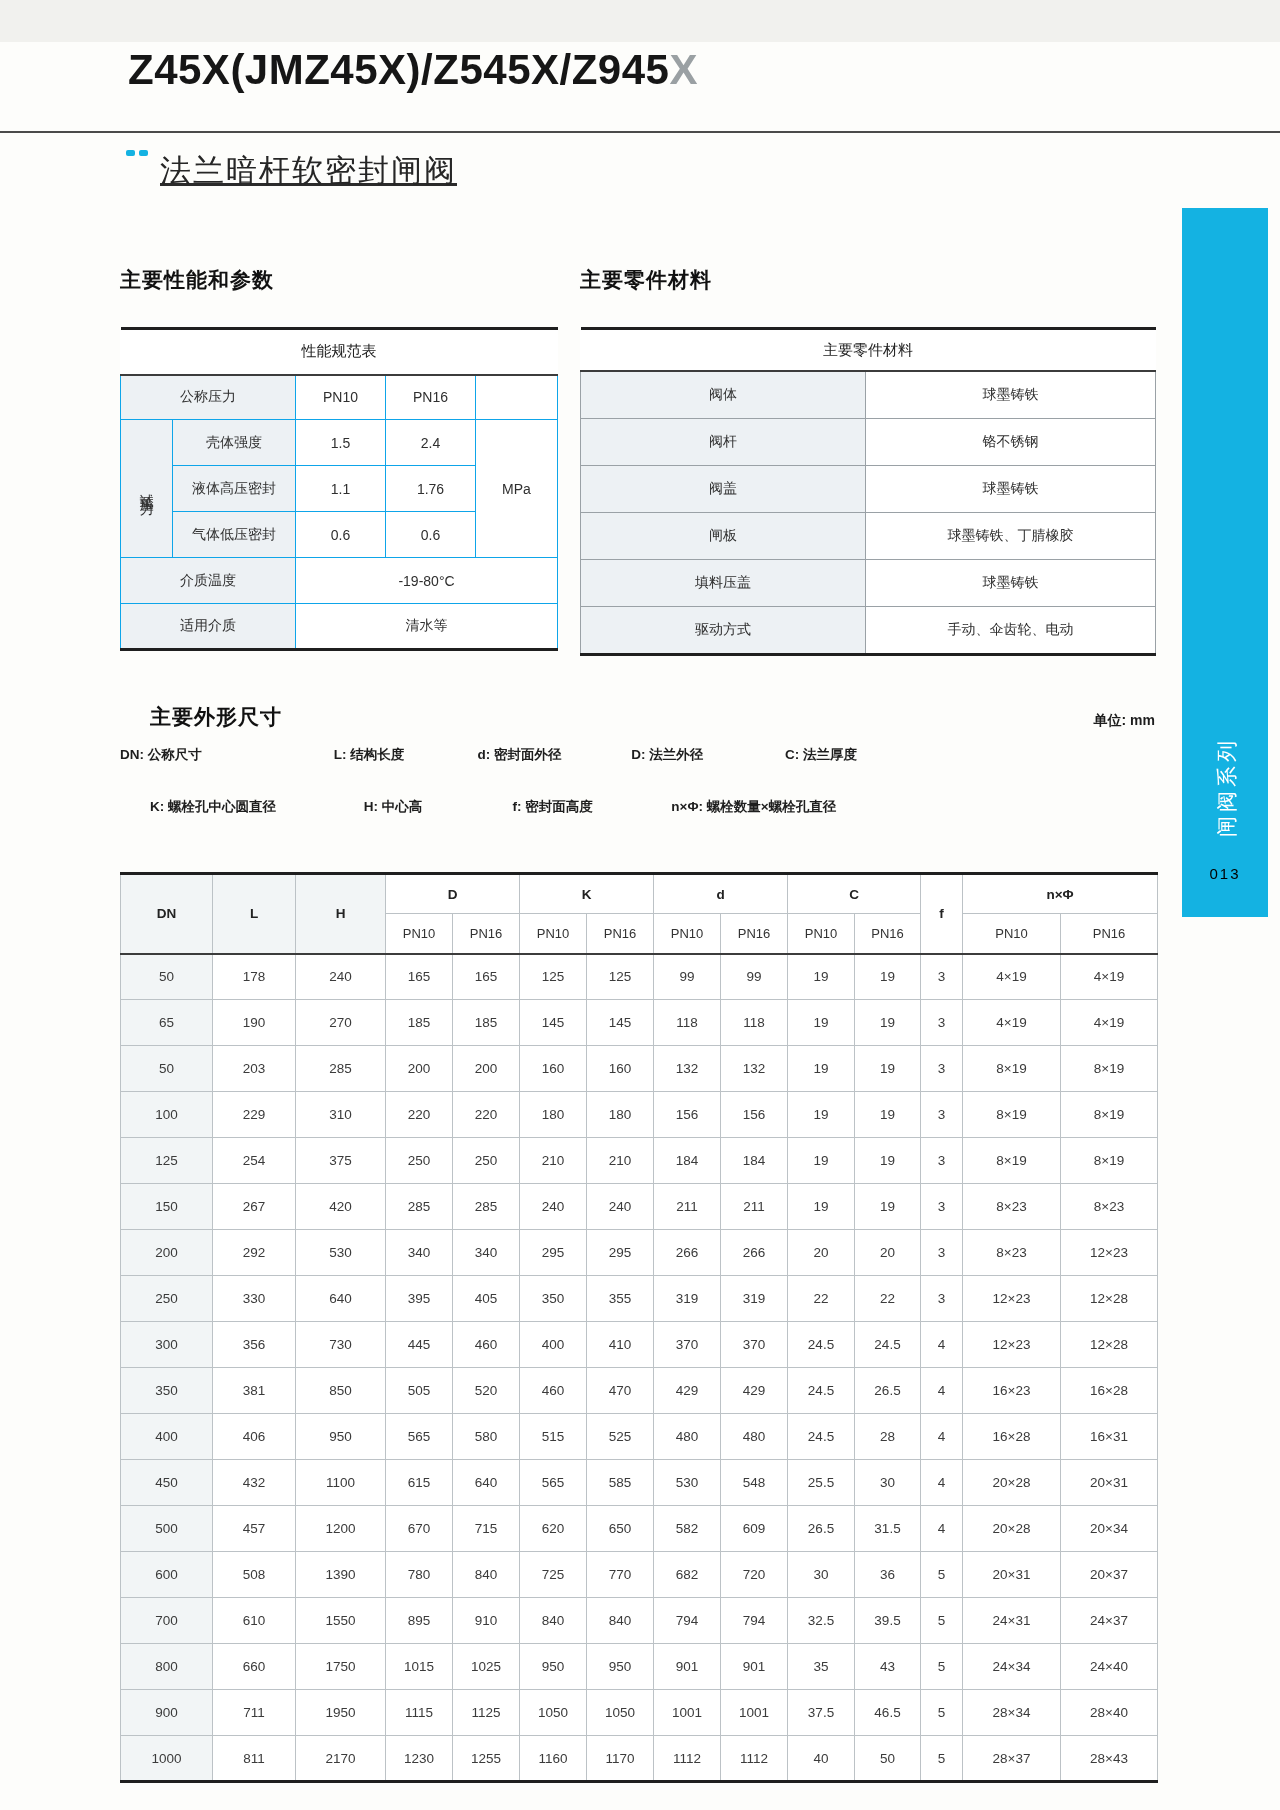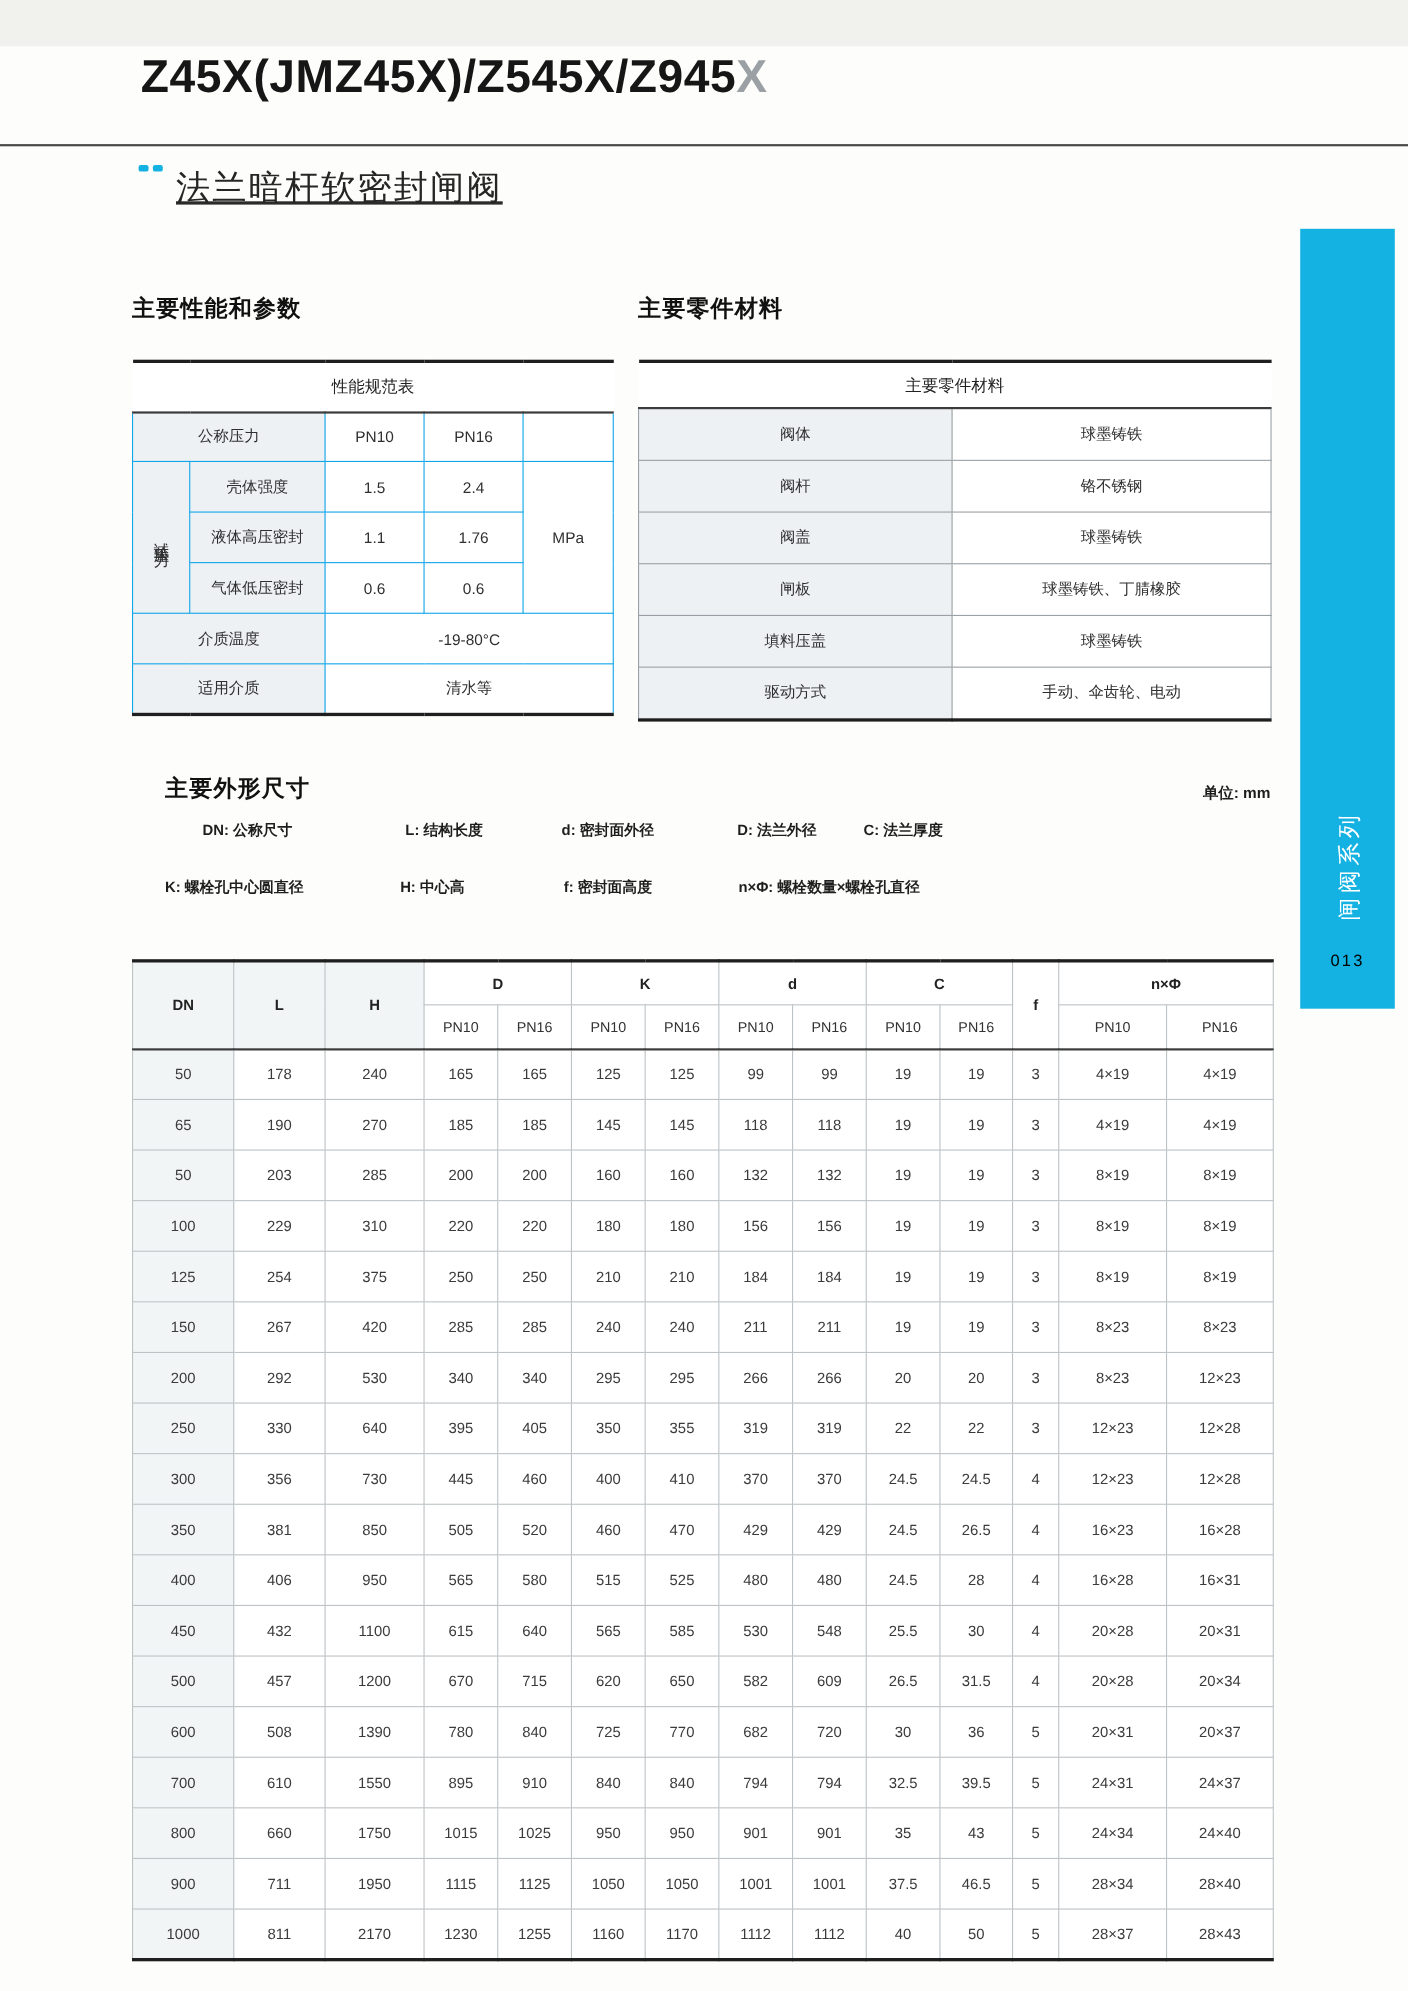--- a/index.html
+++ b/index.html
@@ -41,21 +41,21 @@
 
   
   .mat-table{position:absolute;left:580px;top:327px;width:575px;
              border-top:3px solid #1f1f1f;border-bottom:3px solid #1f1f1f;}
   .mat-table td{border:1px solid #9aa1a6;font-size:14px;color:#2f2f2f;height:46px;}
   .mat-table .cap-row td{border:none;border-bottom:2px solid #3c3c3c;height:40px;font-size:15px;color:#222;}
   .mat-table tbody td:first-child{background:#edf1f4;}
 
   
   .legend{position:absolute;left:120px;font-size:13.5px;font-weight:700;color:#1e1e1e;white-space:nowrap;}
-  #legend-line1{top:746px;text-align:center;}
+  #legend-line1{top:746px;}
   #legend-line2{top:798px;padding-left:30px;}
   .legend span{display:inline-block;}
   .w210{width:210px}.w140{width:140px}.w150{width:150px}.w145{width:145px}.w155{width:155px}
 
   
   .dims-table{position:absolute;left:120px;top:872px;width:1037px;
               border-top:3px solid #1f1f1f;border-bottom:3px solid #1f1f1f;}
   .dims-table th,.dims-table td{border:1px solid #bcc2c6;}
   .dims-table thead{border-bottom:2px solid #3c3c3c;}
   .dims-table thead tr{height:40px;}

